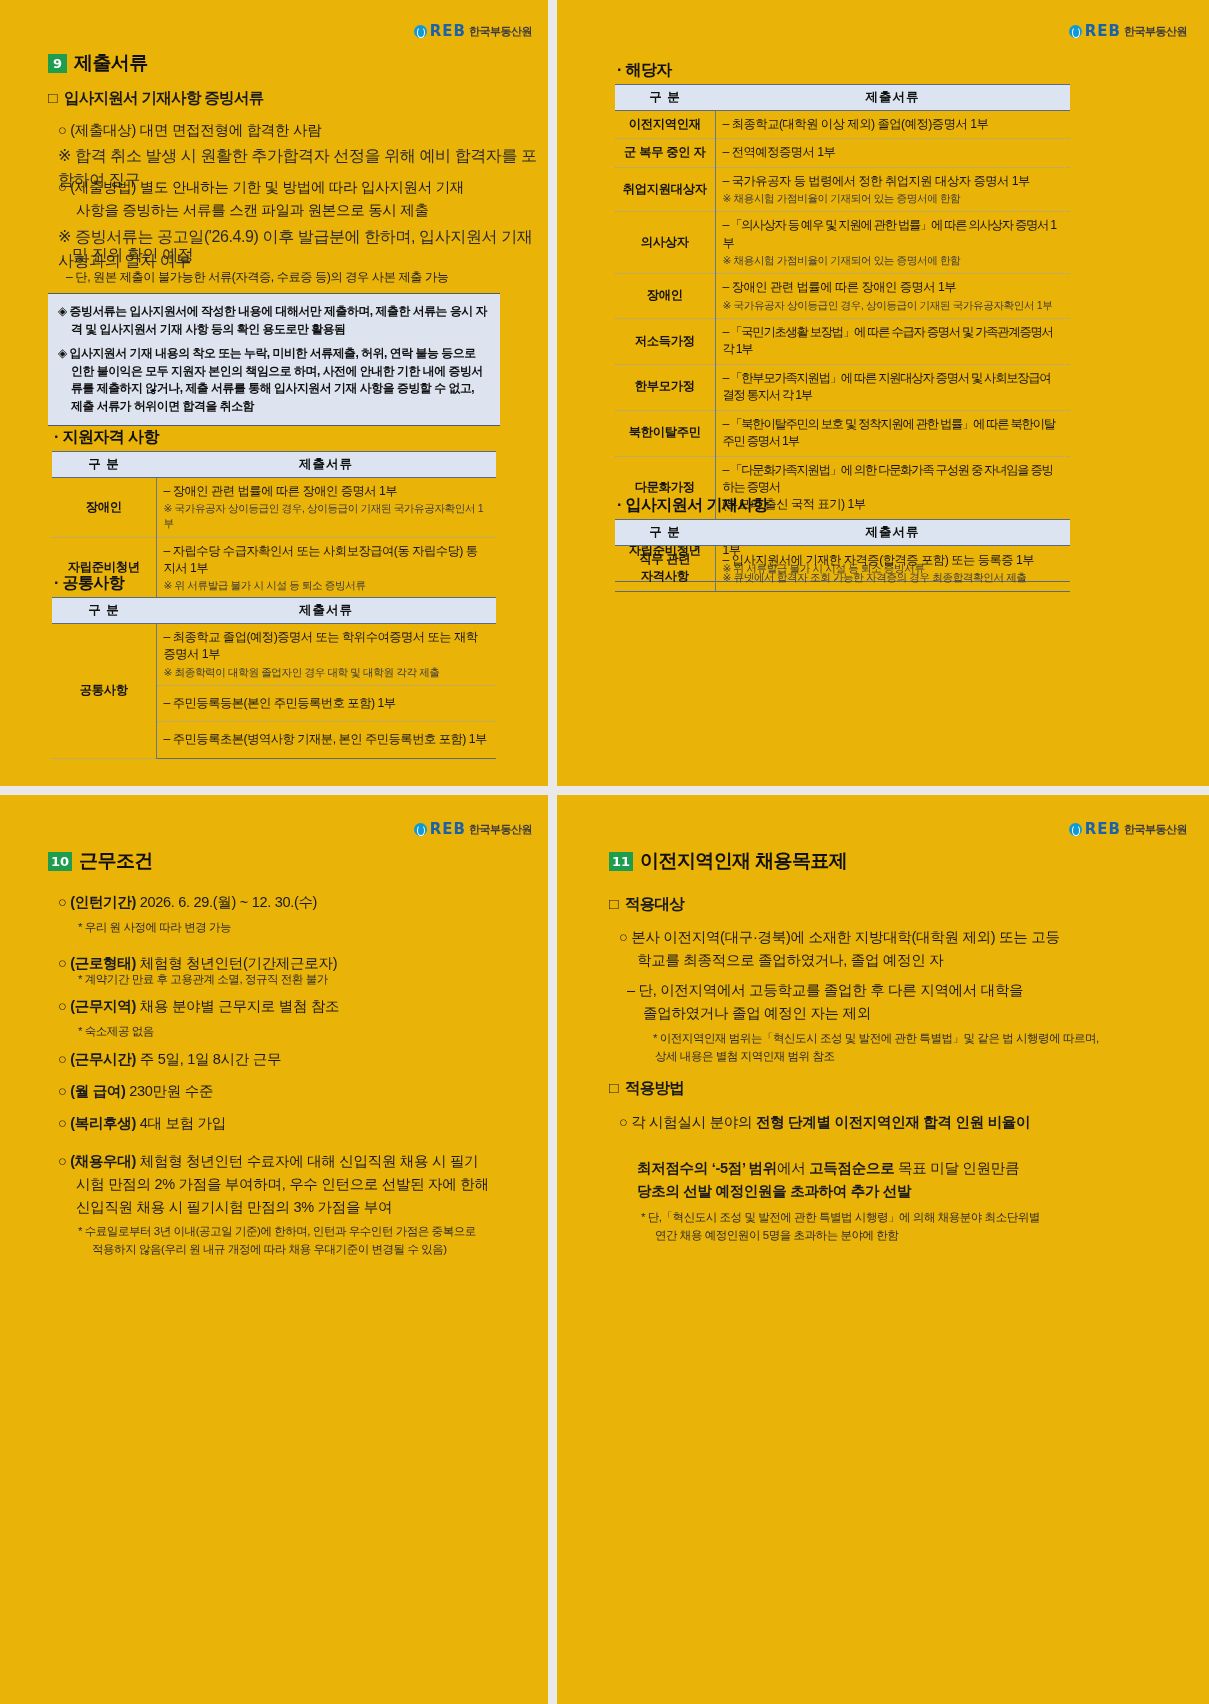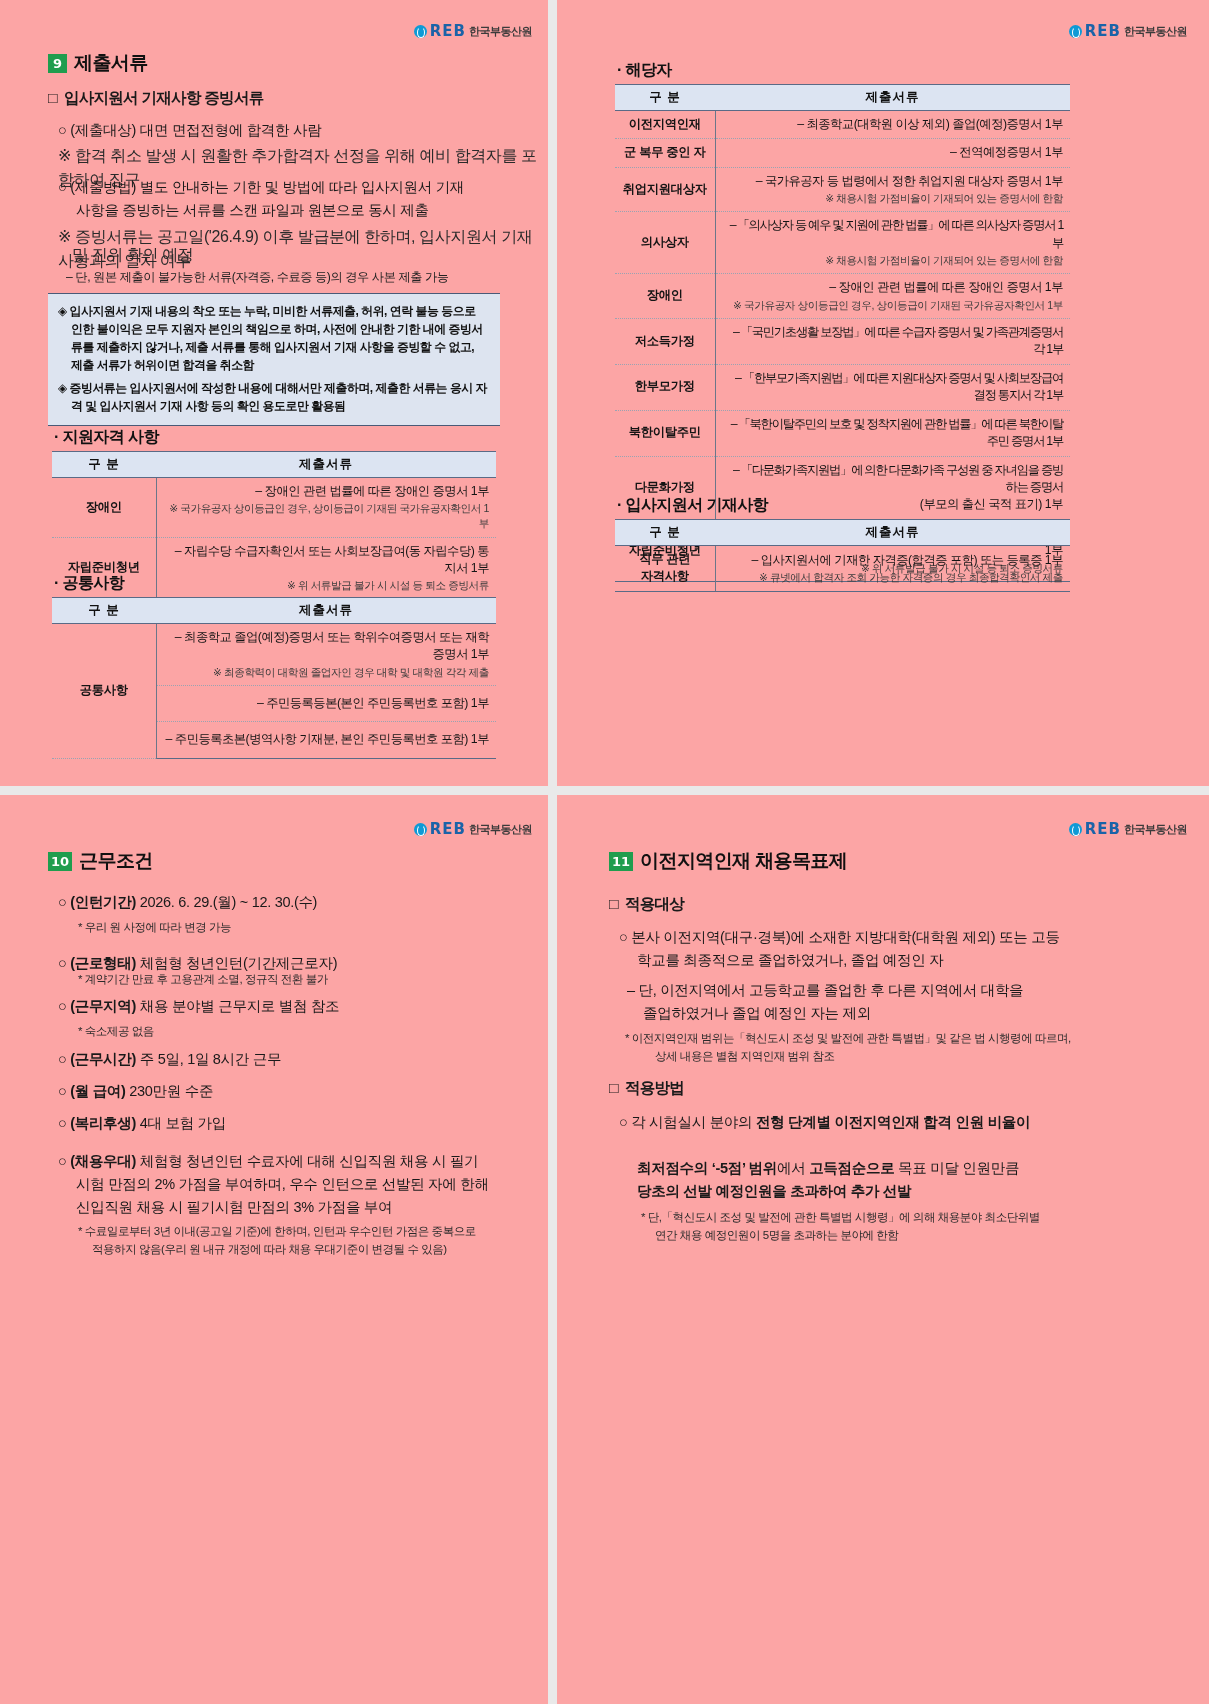--- a/index.html
+++ b/index.html
@@ -9,21 +9,21 @@
     font-family: "Liberation Sans", "DejaVu Sans", sans-serif;
   }
   .sheet {
     width: 1209px; height: 1704px;
     position: relative;
     background: #e9e9e9;
     overflow: hidden;
   }
   .page {
     position: absolute;
-    background: #fca5a5;
+    background: #eab308;
     overflow: hidden;
   }
   .page.p1 { left: 0px;   top: 0px;    width: 548px; height: 786px; }
   .page.p2 { left: 557px; top: 0px;    width: 652px; height: 786px; }
   .page.p3 { left: 0px;   top: 795px;  width: 548px; height: 909px; }
   .page.p4 { left: 557px; top: 795px;  width: 652px; height: 909px; }
 
   
   .logo {
     position: absolute;
@@ -99,21 +99,20 @@
     border-bottom: 1.5px solid #5a6a86;
     font-size: 12.5px; font-weight: bold; color:#111;
     padding: 4px 0; letter-spacing: 1px;
   }
   table.doc td {
     border-bottom: 1px dotted #9aa3b2;
     padding: 5px 7px;
     font-size: 12.3px; color:#141414;
     vertical-align: middle; line-height: 1.42;
     letter-spacing: -0.5px;
-    text-align: right;
   }
   table.doc tr:last-child td { border-bottom: 1.5px solid #5a6a86; }
   table.doc td.k {
     text-align:center; font-weight: bold;
     border-right: 1px solid #6b7689;
     letter-spacing: -0.3px;
   }
   table.doc td .sub {
     display:block; font-size: 10.6px; color:#3a3a3a;
     margin-top: 1px; letter-spacing:-0.4px;
@@ -146,22 +145,22 @@
     <div class="tx lvl1" style="left:58px; top:119px;">○ (제출대상) 대면 면접전형에 합격한 사람</div>
     <div class="tx note" style="left:58px; top:144px;">※ 합격 취소 발생 시 원활한 추가합격자 선정을 위해 예비 합격자를 포함하여 징구</div>
 
     <div class="tx lvl1" style="left:58px; top:176px;">○ (제출방법) 별도 안내하는 기한 및 방법에 따라 입사지원서 기재</div>
     <div class="tx lvl1" style="left:76px; top:199px;">사항을 증빙하는 서류를 스캔 파일과 원본으로 동시 제출</div>
     <div class="tx note" style="left:58px; top:225px;">※ 증빙서류는 공고일('26.4.9) 이후 발급분에 한하며, 입사지원서 기재 사항과의 일치 여부</div>
     <div class="tx note" style="left:72px; top:243px;">및 진위 확인 예정</div>
     <div class="tx dash" style="left:66px; top:268px;">– 단, 원본 제출이 불가능한 서류(자격증, 수료증 등)의 경우 사본 제출 가능</div>
 
     <div class="hlbox" style="left:48px; top:293px; width:452px;">
+      <p>◈ 증빙서류는 입사지원서에 작성한 내용에 대해서만 제출하며, 제출한 서류는 응시 자격 및 입사지원서 기재 사항 등의 확인 용도로만 활용됨</p>
       <p>◈ 입사지원서 기재 내용의 착오 또는 누락, 미비한 서류제출, 허위, 연락 불능 등으로 인한 불이익은 모두 지원자 본인의 책임으로 하며, 사전에 안내한 기한 내에 증빙서류를 제출하지 않거나, 제출 서류를 통해 입사지원서 기재 사항을 증빙할 수 없고, 제출 서류가 허위이면 합격을 취소함</p>
-      <p>◈ 증빙서류는 입사지원서에 작성한 내용에 대해서만 제출하며, 제출한 서류는 응시 자격 및 입사지원서 기재 사항 등의 확인 용도로만 활용됨</p>
     </div>
 
     <div class="tblwrap" style="left:52px; top:427px; width:444px;">
       <div class="tbl-cap">· 지원자격 사항</div>
       <table class="doc">
         <colgroup>
             <col style="width:104px">
             <col>
           </colgroup>
         <thead>
@@ -408,21 +407,21 @@
     </div>
 
     <div class="tx h2" style="left:52px; top:99px;">
       □&nbsp; <span>적용대상</span>
     </div>
 
     <div class="tx lvl1" style="left:62px; top:131px;">○ 본사 이전지역(대구·경북)에 소재한 지방대학(대학원 제외) 또는 고등</div>
     <div class="tx lvl1" style="left:80px; top:154px;">학교를 최종적으로 졸업하였거나, 졸업 예정인 자</div>
     <div class="tx lvl1" style="left:70px; top:184px;">– 단, 이전지역에서 고등학교를 졸업한 후 다른 지역에서 대학을</div>
     <div class="tx lvl1" style="left:86px; top:207px;">졸업하였거나 졸업 예정인 자는 제외</div>
-    <div class="tx star" style="left:68px; top:235px;">* 이전지역인재 범위는「혁신도시 조성 및 발전에 관한 특별법」및 같은 법 시행령에 따르며,</div>
+    <div class="tx star" style="left:96px; top:235px;">* 이전지역인재 범위는「혁신도시 조성 및 발전에 관한 특별법」및 같은 법 시행령에 따르며,</div>
     <div class="tx star" style="left:98px; top:253px;">상세 내용은 별첨 지역인재 범위 참조</div>
 
     <div class="tx h2" style="left:52px; top:283px;">
       □&nbsp; <span>적용방법</span>
     </div>
 
     <div class="tx lvl1" style="left:62px; top:316px;">
       <span>○ 각 시험실시 분야의 </span><b>전형 단계별 이전지역인재 합격 인원 비율이</b>
     </div>
     <div class="tx lvl1" style="left:80px; top:362px;">

